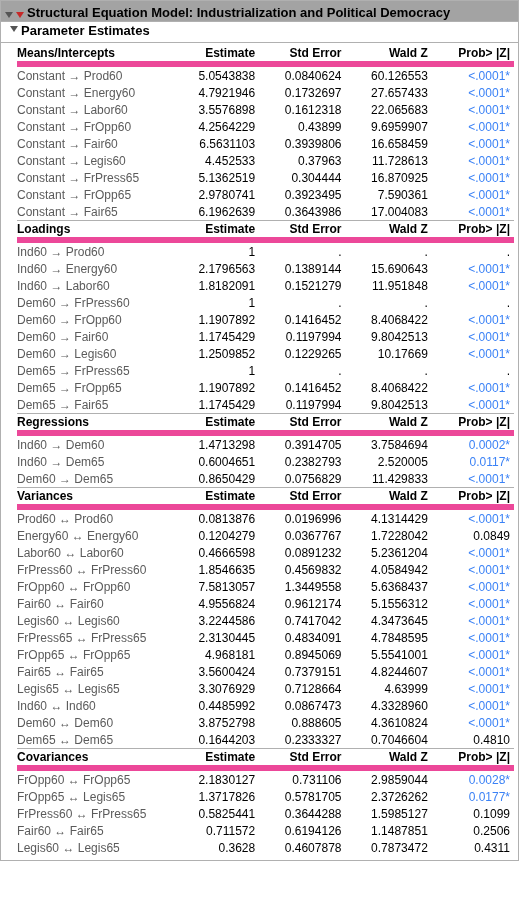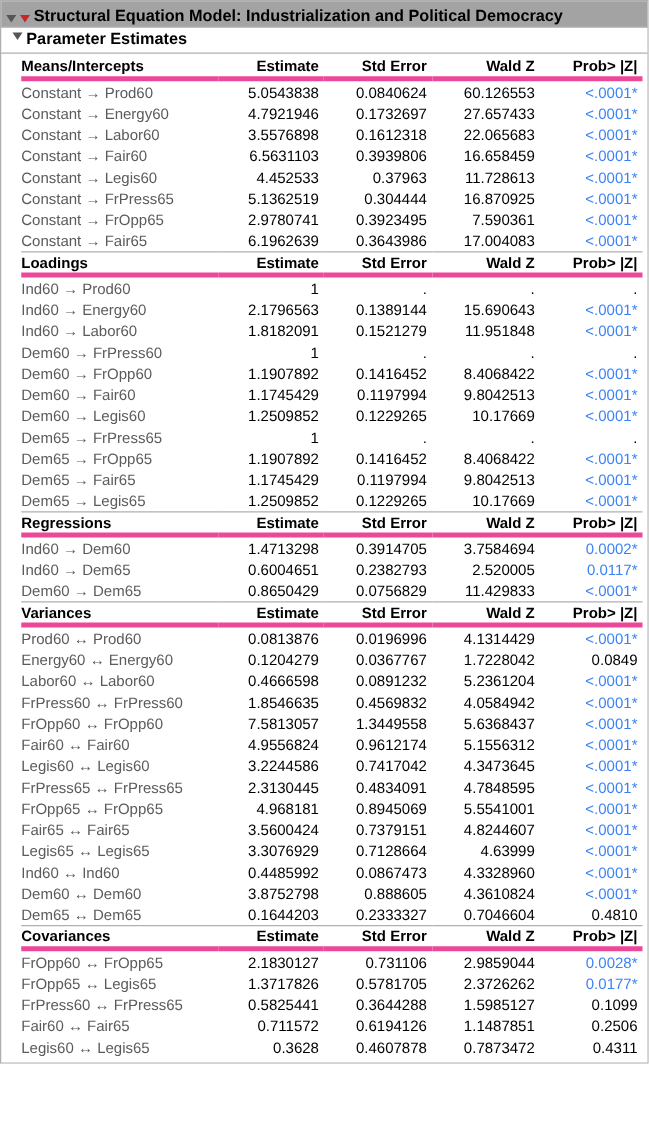--- a/index.html
+++ b/index.html
@@ -55,21 +55,21 @@
   }
   col.c1 { width: 150px; }
   col.c2 { width: 80px; }
   col.c3 { width: 82px; }
   col.c4 { width: 82px; }
   col.c5 { width: 78px; }
   th {
     text-align: right;
     font-weight: bold;
     font-size: 12px;
-    border-bottom: 4px solid #ec4899;
+    border-bottom: 6px solid #ec4899;
     padding: 1px 4px 1px 2px;
     white-space: nowrap;
     background:#fff;
   }
   th.section {
     text-align: left;
     font-weight: bold;
     padding-left: 0;
   }
   tr.hdr:not(:first-child) th { border-top: 1px solid #b0b0b0; }
@@ -147,20 +147,27 @@
             <td class="sig">&lt;.0001*</td>
           </tr>
           <tr>
             <td class="lbl">Constant <span class="arrow">→</span> Labor60</td>
             <td>3.5576898</td>
             <td>0.1612318</td>
             <td>22.065683</td>
             <td class="sig">&lt;.0001*</td>
           </tr>
           <tr>
+            <td class="lbl">Constant <span class="arrow">→</span> FrOpp60</td>
+            <td>4.2564229</td>
+            <td>0.43899</td>
+            <td>9.6959907</td>
+            <td class="sig">&lt;.0001*</td>
+          </tr>
+          <tr>
             <td class="lbl">Constant <span class="arrow">→</span> Fair60</td>
             <td>6.5631103</td>
             <td>0.3939806</td>
             <td>16.658459</td>
             <td class="sig">&lt;.0001*</td>
           </tr>
           <tr>
             <td class="lbl">Constant <span class="arrow">→</span> Legis60</td>
             <td>4.452533</td>
             <td>0.37963</td>
@@ -258,27 +265,20 @@
             <td>8.4068422</td>
             <td class="sig">&lt;.0001*</td>
           </tr>
           <tr>
             <td class="lbl">Dem65 <span class="arrow">→</span> Fair65</td>
             <td>1.1745429</td>
             <td>0.1197994</td>
             <td>9.8042513</td>
             <td class="sig">&lt;.0001*</td>
           </tr>
-          <tr>
-            <td class="lbl">Dem65 <span class="arrow">→</span> Legis65</td>
-            <td>1.2509852</td>
-            <td>0.1229265</td>
-            <td>10.17669</td>
-            <td class="sig">&lt;.0001*</td>
-          </tr>
           <tr class="hdr">
             <th class="section">Regressions</th>
             <th>Estimate</th>
             <th>Std Error</th>
             <th>Wald Z</th>
             <th>Prob&gt; |Z|</th>
           </tr>
           <tr>
             <td class="lbl">Ind60 <span class="arrow">→</span> Dem60</td>
             <td>1.4713298</td>

